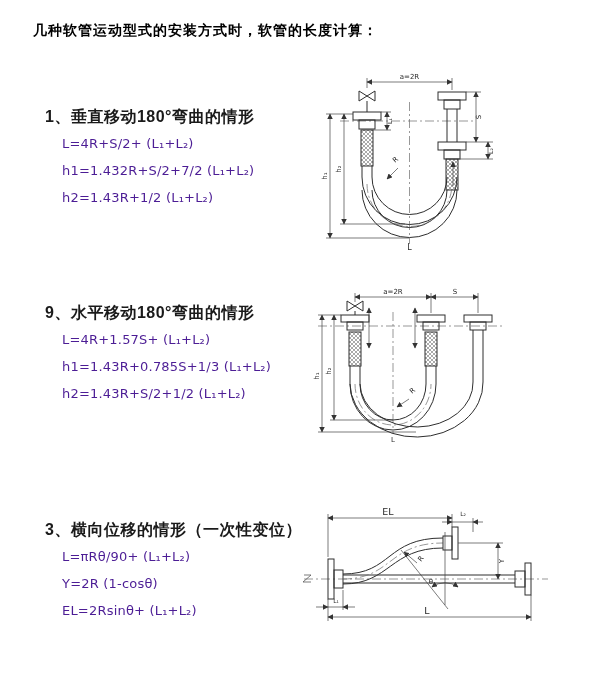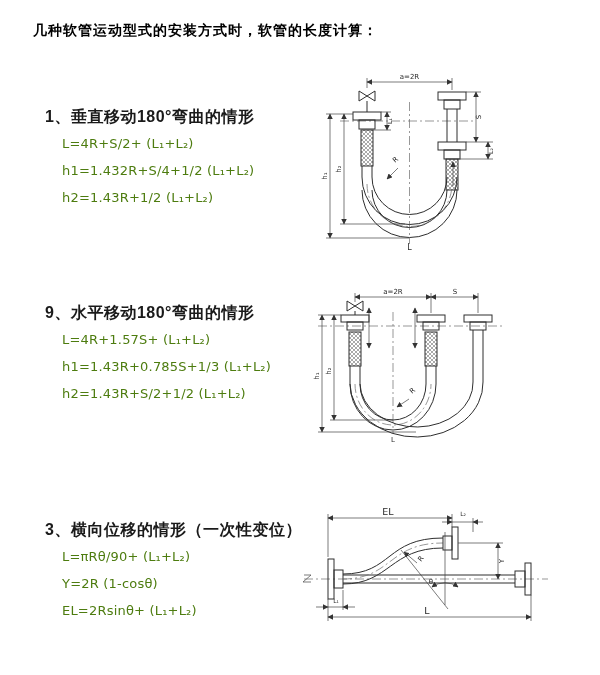--- a/index.html
+++ b/index.html
@@ -3,21 +3,21 @@
 <meta charset="utf-8">
 <style>
   html,body{margin:0;padding:0;background:#fff;}
   .page{position:relative;width:600px;height:675px;background:#fff;overflow:hidden;
         font-family:"Liberation Sans","DejaVu Sans",sans-serif;color:#1e1e1e;}
   .title{position:absolute;left:33px;top:22px;font-size:14px;font-weight:bold;
          letter-spacing:1px;color:#000000;}
   .sec{position:absolute;width:290px;}
   .sec .heading{font-size:16px;font-weight:bold;line-height:18px;letter-spacing:0.5px;color:#1a1a1a;}
   .formula{margin:9px 0 0 17px;font-family:"DejaVu Sans",sans-serif;
-           font-size:13px;line-height:18px;color:#4d7c0f;letter-spacing:0.2px;}
+           font-size:13px;line-height:18px;color:#4c1d95;letter-spacing:0.2px;}
   .sec1{left:45px;top:108px;}
   .sec2{left:45px;top:304px;}
   .sec3{left:45px;top:521px;}
   .diag{position:absolute;}
   .d1{left:310px;top:64px;width:280px;height:196px;}
   .d2{left:308px;top:284px;width:284px;height:180px;}
   .d3{left:300px;top:502px;width:300px;height:150px;}
   svg{display:block;}
   .part{fill:none;stroke:#2e2e2e;stroke-width:1;}
   .hatch{fill:url(#hatchp);stroke:#2e2e2e;stroke-width:1;}
@@ -40,21 +40,21 @@
         <path d="M0,0 l4,4 M4,0 l-4,4" stroke="#555" stroke-width="0.5"></path>
       </pattern>
     </defs>
   </svg>
 
   <div class="title">几种软管运动型式的安装方式时，软管的长度计算：</div>
 
   <div class="sec sec1">
     <div class="heading">1、垂直移动180°弯曲的情形</div>
     <div class="formula">L=4R+S/2+ (L₁+L₂)</div>
-    <div class="formula">h1=1.432R+S/4+1/2 (L₁+L₂)</div>
+    <div class="formula">h1=1.432R+S/2+7/2 (L₁+L₂)</div>
     <div class="formula">h2=1.43R+1/2 (L₁+L₂)</div>
   </div>
 
   <div class="sec sec2">
     <div class="heading">9、水平移动180°弯曲的情形</div>
     <div class="formula">L=4R+1.57S+ (L₁+L₂)</div>
     <div class="formula">h1=1.43R+0.785S+1/3 (L₁+L₂)</div>
     <div class="formula">h2=1.43R+S/2+1/2 (L₁+L₂)</div>
   </div>
 

